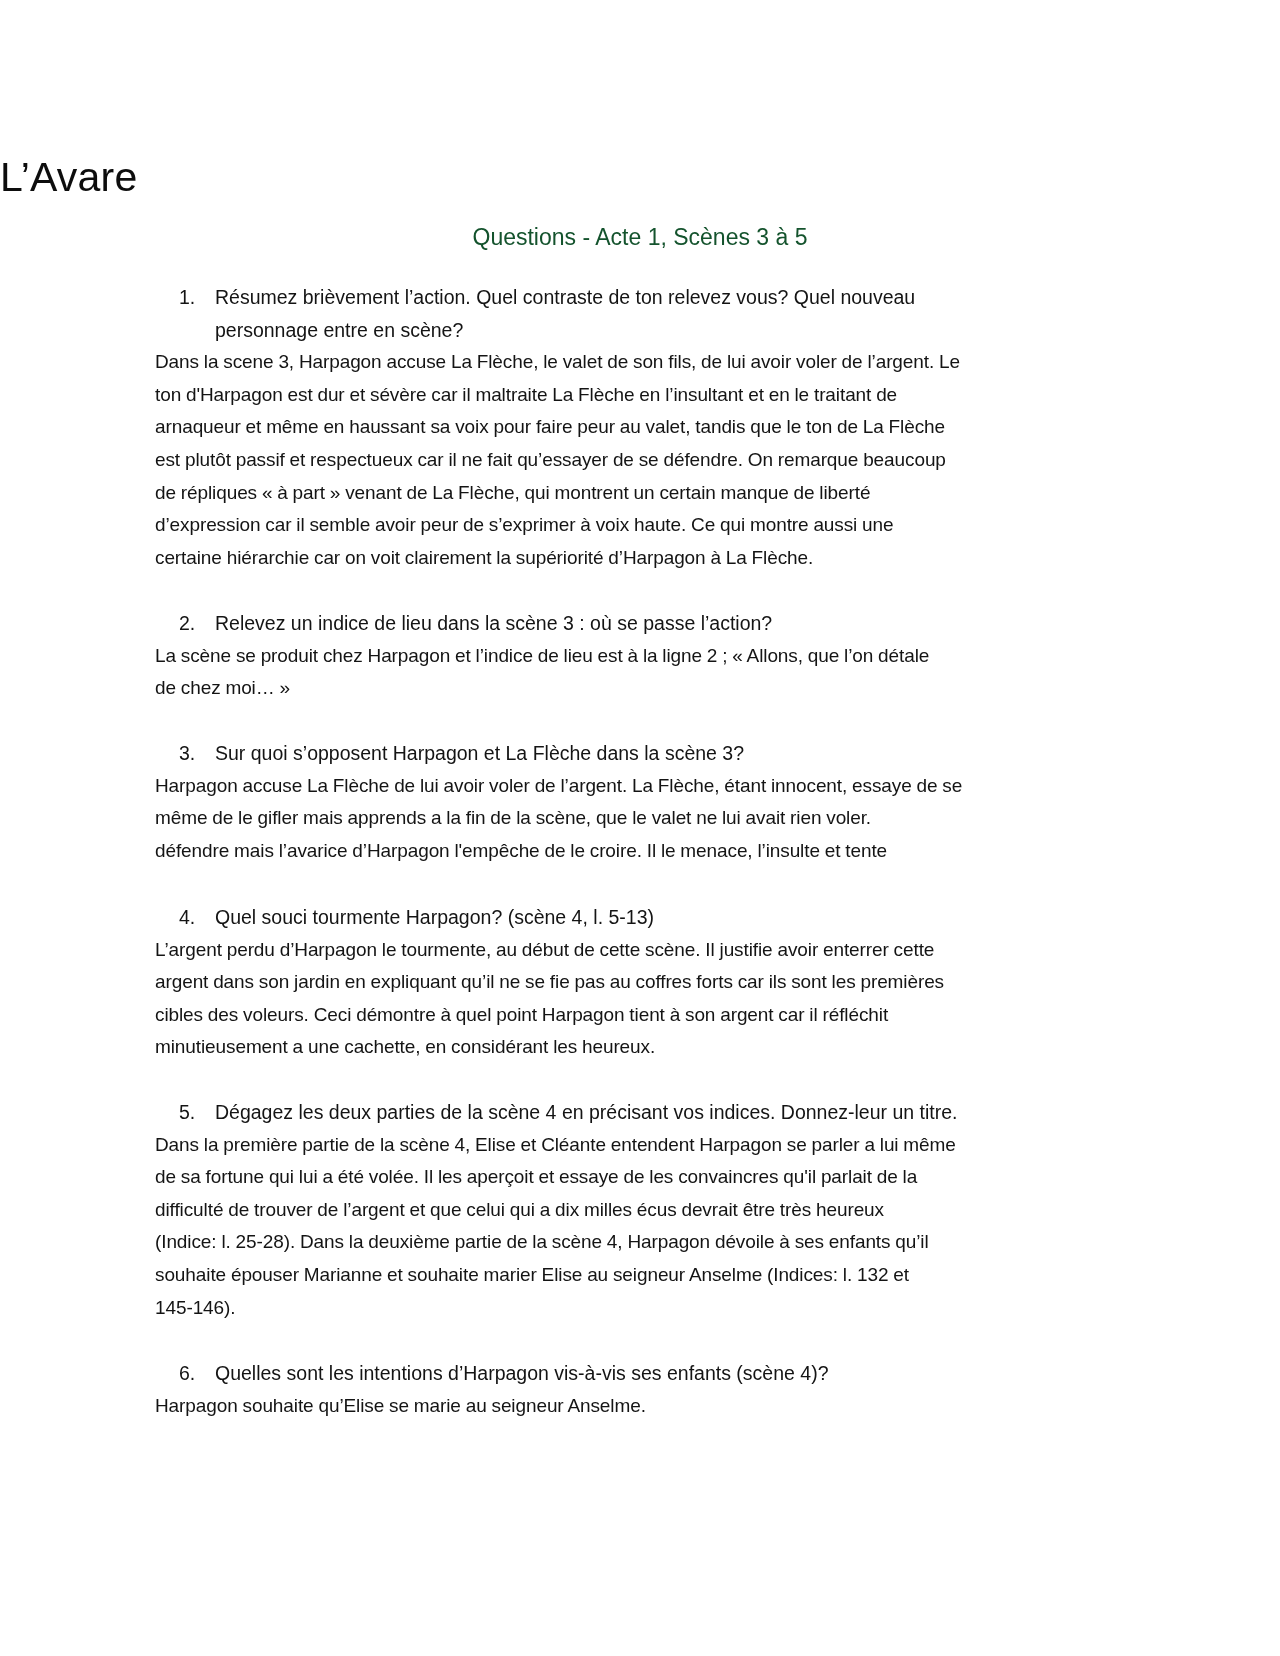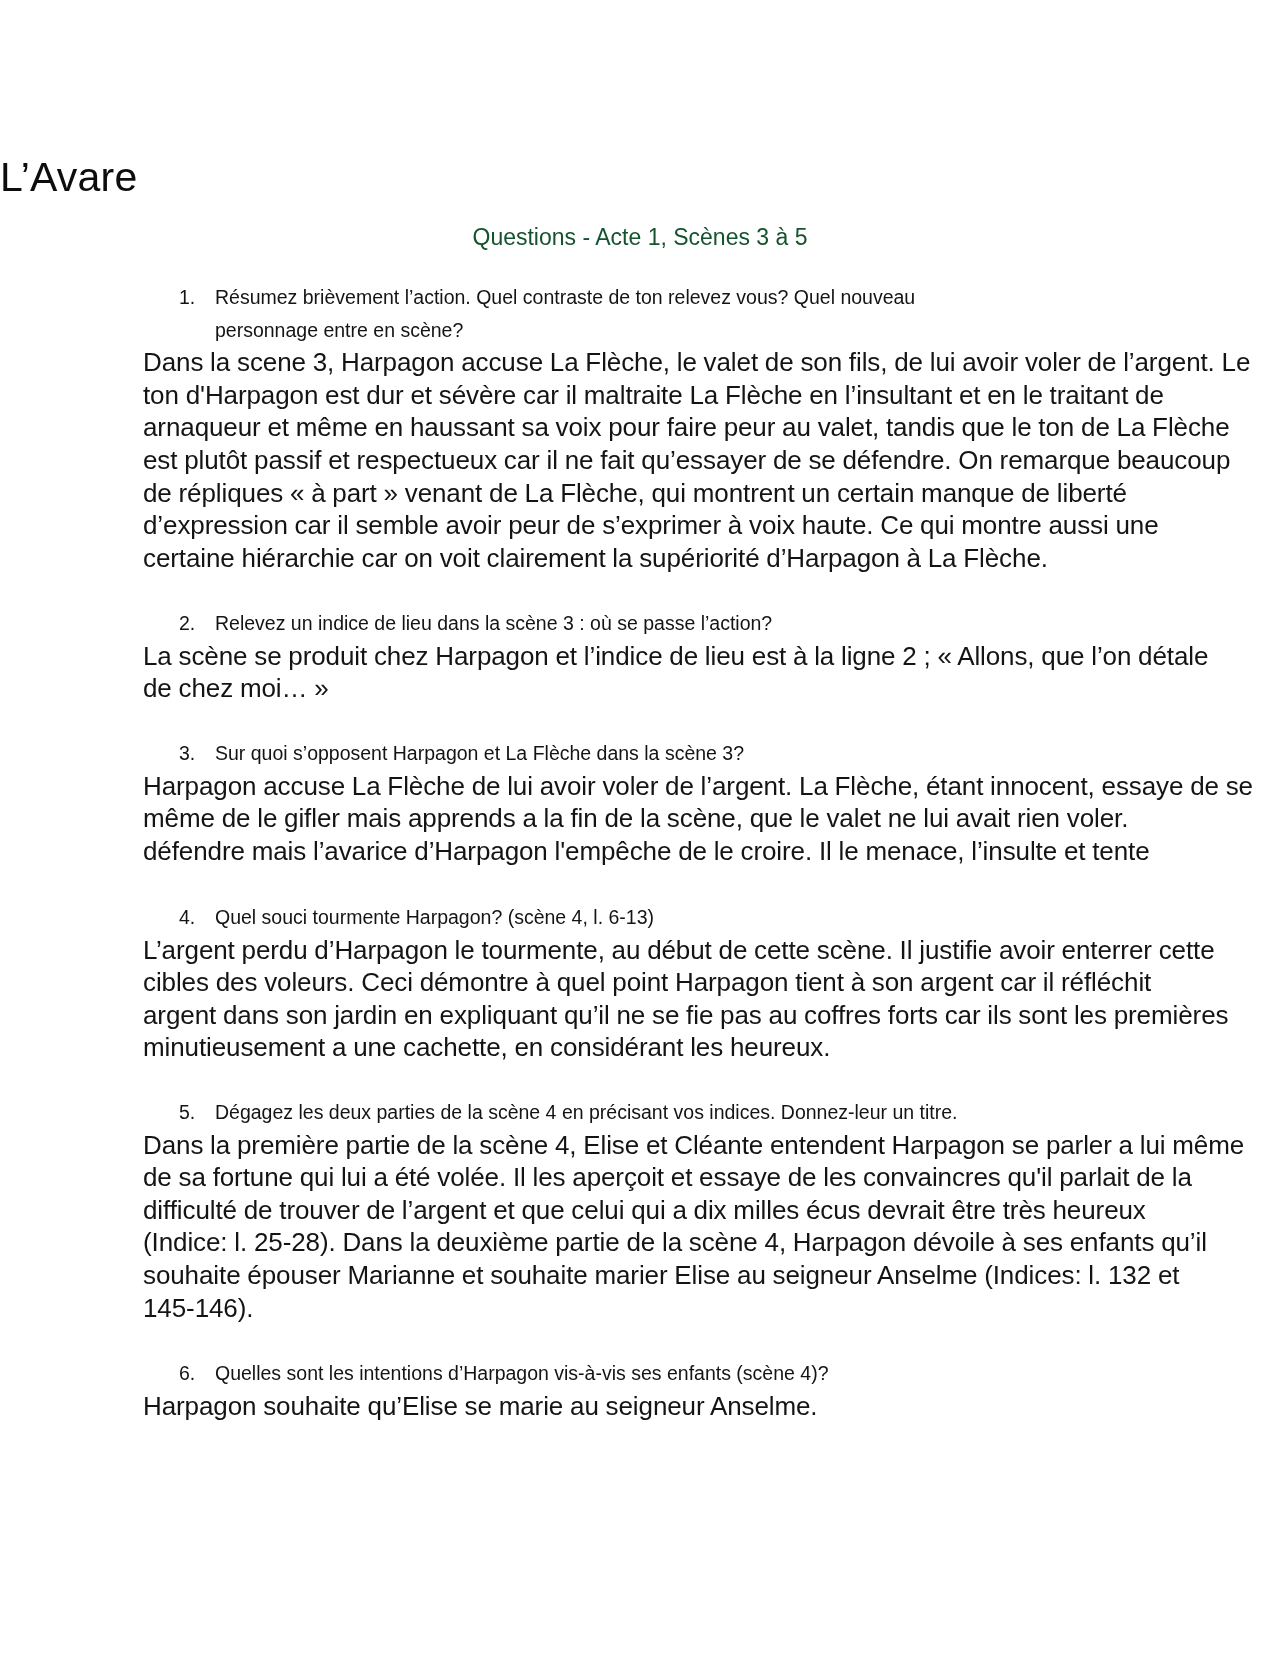--- a/index.html
+++ b/index.html
@@ -55,25 +55,26 @@
       line-height: 32.6px;
       padding-left: 72px;
       color: #141414;
     }
     .question .num {
       position: absolute;
       left: 36px;
       top: 0;
     }
     .answer {
-      font-size: 26px;
+      font-size: 19px;
       line-height: 32.6px;
       color: #141414;
       letter-spacing: -0.1px;
       word-spacing: -0.3px;
+      margin-left: 12px;
     }
     .nowrap-line { display: block; white-space: nowrap; }
   </style>
 </head>
 <body>
 
 <div class="page">
 
   <div class="title">L’Avare</div>
   <div class="subtitle">Questions - Acte 1, Scènes 3 à 5</div>
@@ -114,26 +115,26 @@
     <div class="answer">
       <span class="nowrap-line">Harpagon accuse La Flèche de lui avoir voler de l’argent. La Flèche, étant innocent, essaye de se</span>
       <span class="nowrap-line">même de le gifler mais apprends a la fin de la scène, que le valet ne lui avait rien voler.</span>
       <span class="nowrap-line">défendre mais l’avarice d’Harpagon l'empêche de le croire. Il le menace, l’insulte et tente</span>
     </div>
   </div>
 
   <div class="block" style="top:901px;">
     <div class="question">
       <span class="num">4.</span>
-      <span class="nowrap-line">Quel souci tourmente Harpagon? (scène 4, l. 6-13)</span>
+      <span class="nowrap-line">Quel souci tourmente Harpagon? (scène 4, l. 5-13)</span>
     </div>
     <div class="answer">
       <span class="nowrap-line">L’argent perdu d’Harpagon le tourmente, au début de cette scène. Il justifie avoir enterrer cette</span>
+      <span class="nowrap-line">argent dans son jardin en expliquant qu’il ne se fie pas au coffres forts car ils sont les premières</span>
       <span class="nowrap-line">cibles des voleurs. Ceci démontre à quel point Harpagon tient à son argent car il réfléchit</span>
-      <span class="nowrap-line">argent dans son jardin en expliquant qu’il ne se fie pas au coffres forts car ils sont les premières</span>
       <span class="nowrap-line">minutieusement a une cachette, en considérant les heureux.</span>
     </div>
   </div>
 
   <div class="block" style="top:1096px;">
     <div class="question">
       <span class="num">5.</span>
       <span class="nowrap-line">Dégagez les deux parties de la scène 4 en précisant vos indices. Donnez-leur un titre.</span>
     </div>
     <div class="answer">

